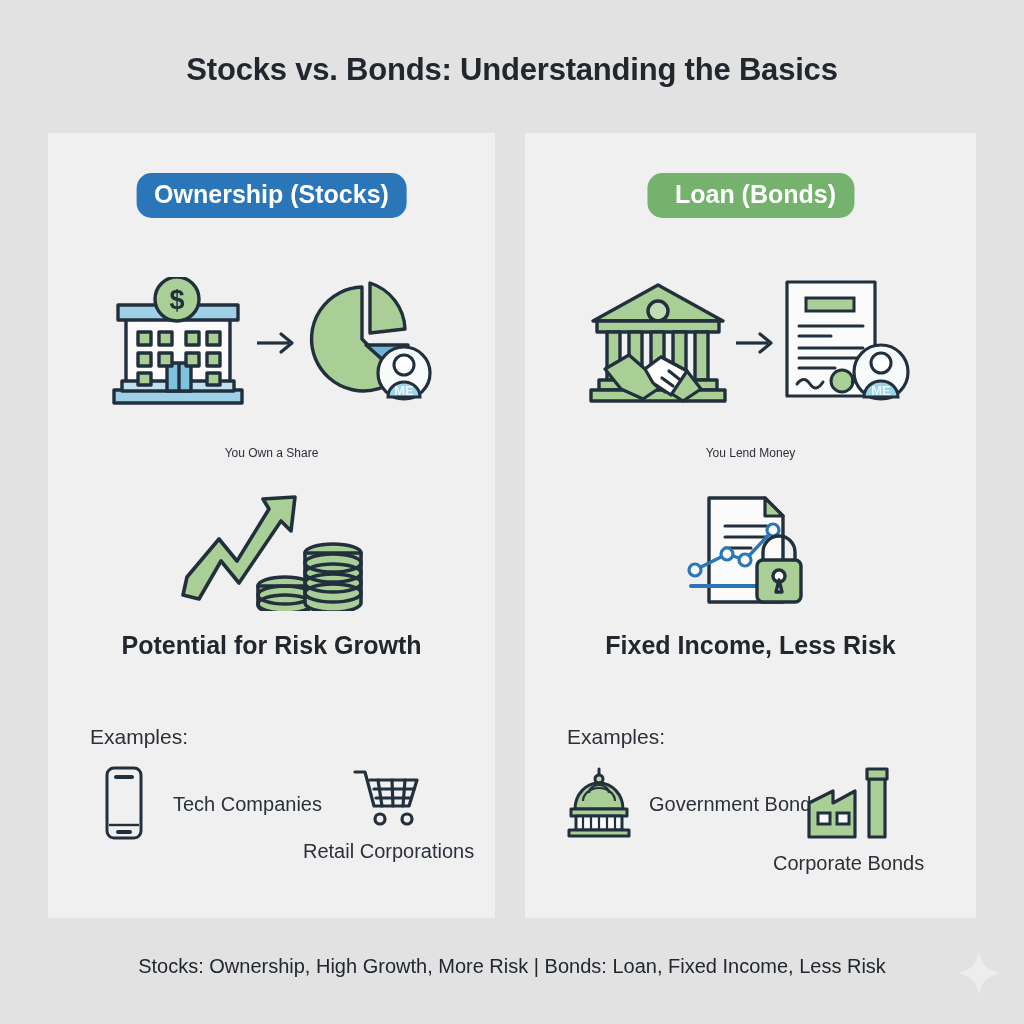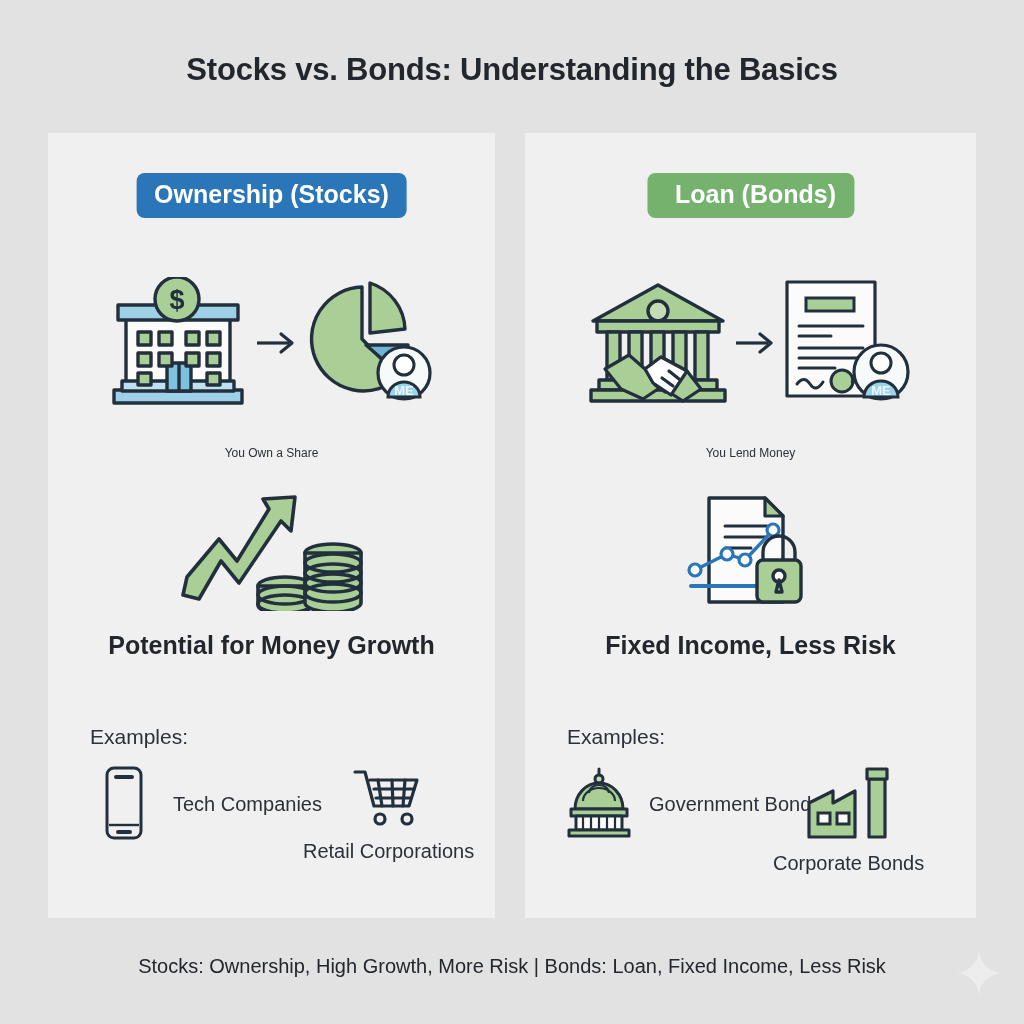--- a/index.html
+++ b/index.html
@@ -34,21 +34,21 @@
     background: #f0f0f0;
   }
   .panel-left  { left: 48px;  width: 447px; }
   .panel-right { left: 525px; width: 451px; }
 
   
   .badge {
     position: absolute;
     top: 40px;
     padding: 7px 18px 9px 18px;
-    border-radius: 8px;
+    border-radius: 15px;
     color: #ffffff;
     font-size: 25px;
     font-weight: bold;
     white-space: nowrap;
     left: 50%;
     transform: translateX(-50%);
   }
   .badge-stocks { background: #2a76b8; }
   .badge-bonds  { background: #74b26d; padding-left: 28px; }
 
@@ -211,21 +211,21 @@
               <ellipse cx="156" cy="72" rx="28" ry="9" fill="none"></ellipse>
               <ellipse cx="156" cy="82" rx="28" ry="9" fill="none"></ellipse>
               <ellipse cx="156" cy="92" rx="28" ry="9" fill="none"></ellipse>
               <ellipse cx="156" cy="102" rx="28" ry="9" fill="none"></ellipse>
             </g>
           </g>
         </svg>
       </span>
     </div>
 
-    <div class="subhead sub1">Potential for Money Growth</div>
+    <div class="subhead sub1">Potential for Risk Growth</div>
 
     <div class="examples-label">Examples:</div>
 
     <div class="examples-grid">
       <div class="ex-item ex-a">
         <span>
           <svg width="42" height="76" viewBox="0 0 42 76">
             <rect x="4" y="3" width="34" height="70" rx="7" fill="none" stroke="#22303d" stroke-width="3"></rect>
             <line x1="13" y1="12" x2="29" y2="12" stroke="#22303d" stroke-width="4" stroke-linecap="round"></line>
             <line x1="6" y1="60" x2="36" y2="60" stroke="#22303d" stroke-width="2.4"></line>

